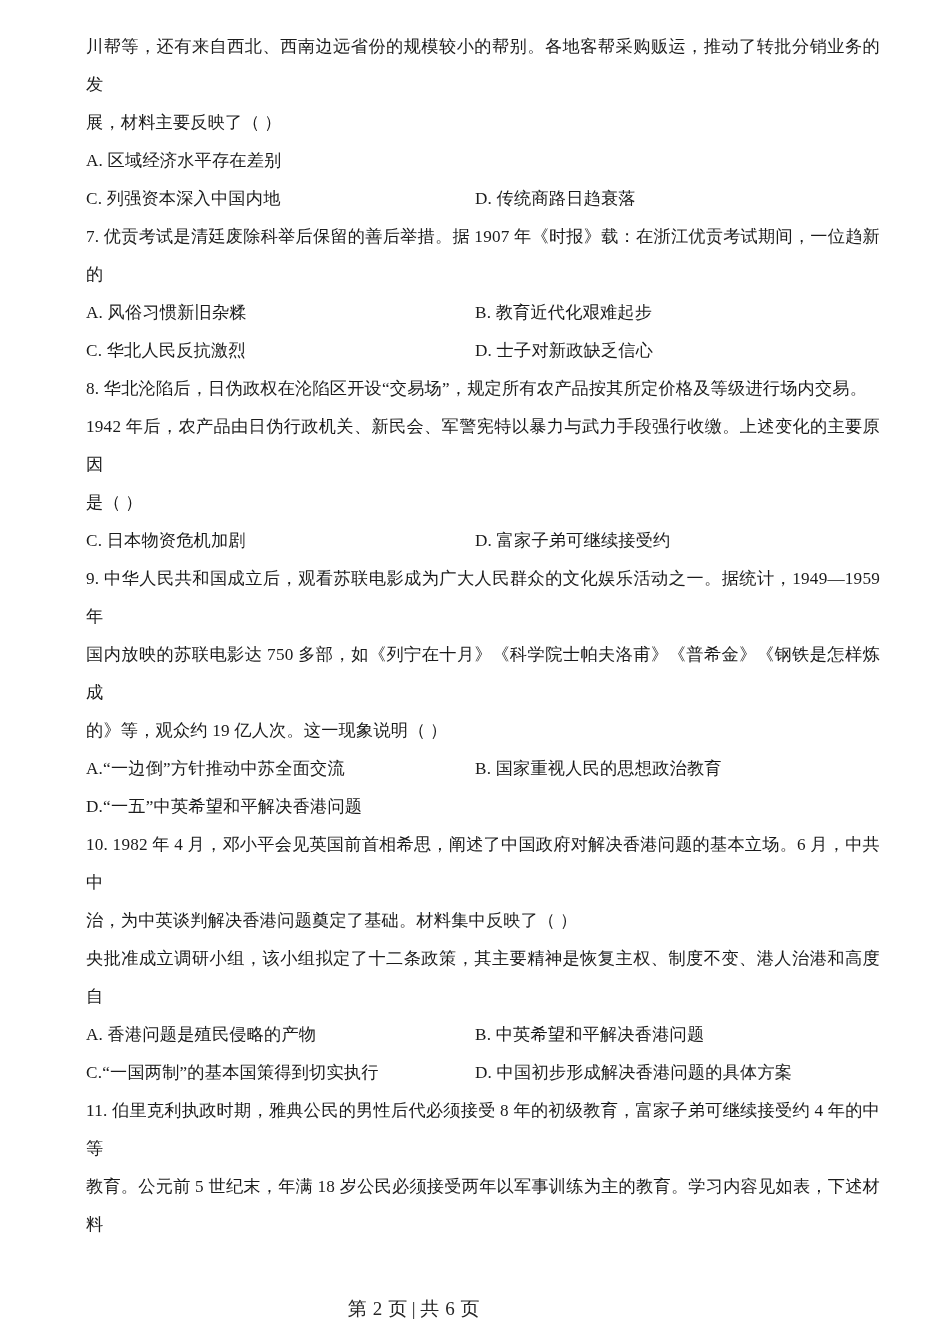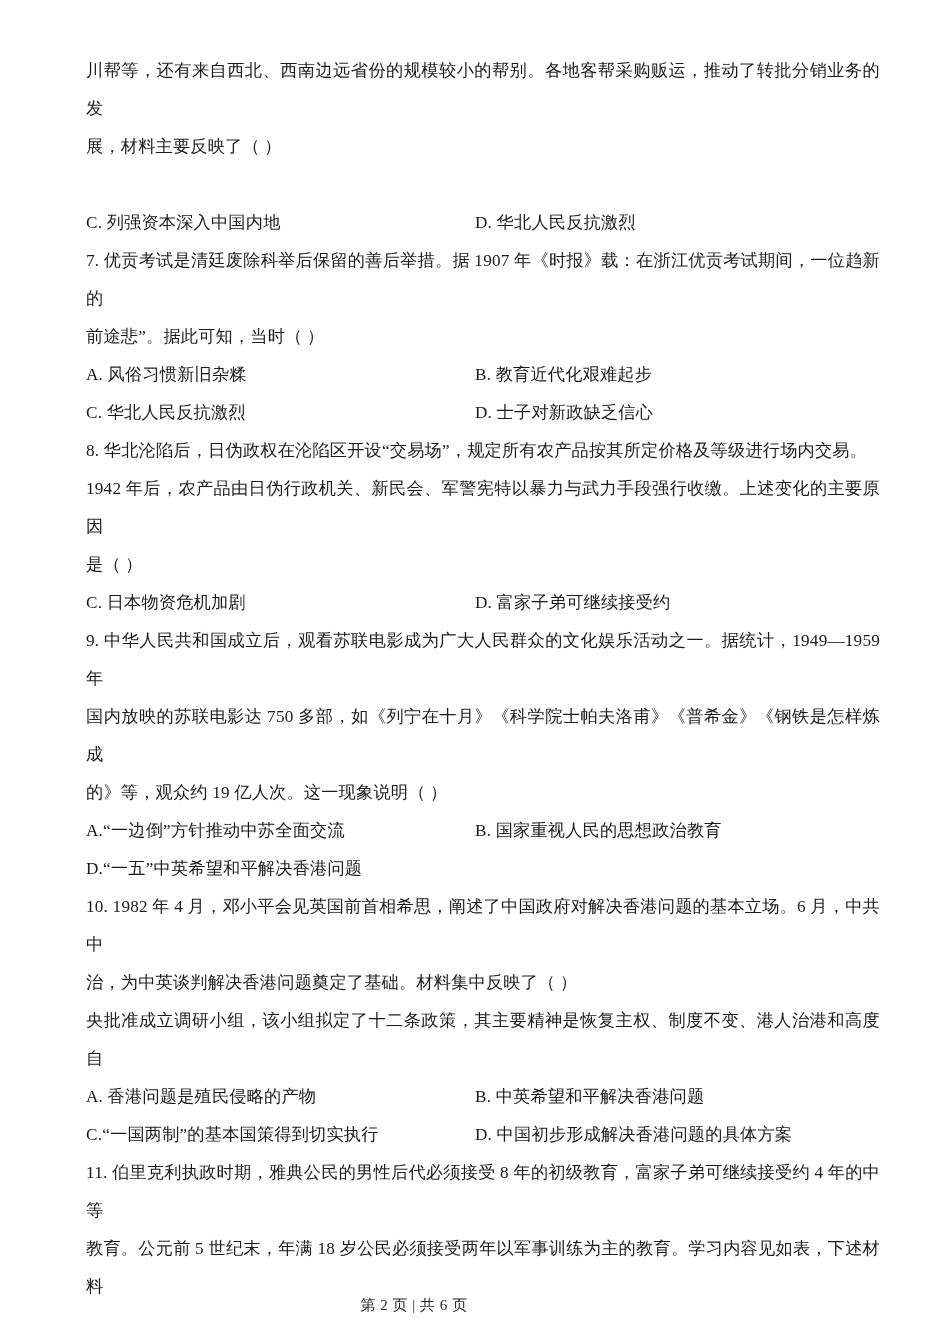--- a/index.html
+++ b/index.html
@@ -14,21 +14,21 @@
     font-family: "Liberation Serif", "DejaVu Serif", serif;
     color: #1b1b1b;
     -webkit-font-smoothing: antialiased;
   }
   .page {
     position: absolute;
     left: 0; top: 0;
     width: 819px;
     height: 1344px;
     box-sizing: border-box;
-    padding: 52px 70px 0 86px;
+    padding: 28px 70px 0 86px;
   }
   
   .stem {
     font-size: 17.2px;
     line-height: 38px;
     text-align: justify;
     text-justify: inter-ideograph;
     letter-spacing: 0.2px;
     margin: 0;
     padding: 0;
@@ -56,47 +56,47 @@
 
   .q-block { margin: 0; }
 
   
   .footer {
     position: absolute;
     left: 0;
     top: 1296px;
     width: 828px;
     text-align: center;
-    font-size: 15px;
+    font-size: 19px;
     letter-spacing: 0.6px;
     color: #262626;
   }
   .footer .sep { padding: 0 4px; }
 </style>
 </head>
 <body>
 
 <div class="page">
 
   <div class="q-block">
     <p class="stem">川帮等，还有来自西北、西南边远省份的规模较小的帮别。各地客帮采购贩运，推动了转批分销业务的发</p>
     <p class="stem">展，材料主要反映了（    ）</p>
     <div class="opts">
       <div class="opt-row">
+        <span class="opt col-a">A. 区域经济水平存在差别</span>
       </div>
       <div class="opt-row">
         <span class="opt col-a">C. 列强资本深入中国内地</span>
-        <span class="opt col-b">D. 华北人民反抗激烈</span>
+        <span class="opt col-b">D. 传统商路日趋衰落</span>
       </div>
     </div>
   </div>
 
   <div class="q-block">
     <p class="stem">7. 优贡考试是清廷废除科举后保留的善后举措。据 1907 年《时报》载：在浙江优贡考试期间，一位趋新的</p>
-    <p class="stem">前途悲”。据此可知，当时（    ）</p>
     <div class="opts">
       <div class="opt-row">
         <span class="opt col-a">A. 风俗习惯新旧杂糅</span>
         <span class="opt col-b">B. 教育近代化艰难起步</span>
       </div>
       <div class="opt-row">
         <span class="opt col-a">C. 华北人民反抗激烈</span>
         <span class="opt col-b">D. 士子对新政缺乏信心</span>
       </div>
     </div>

